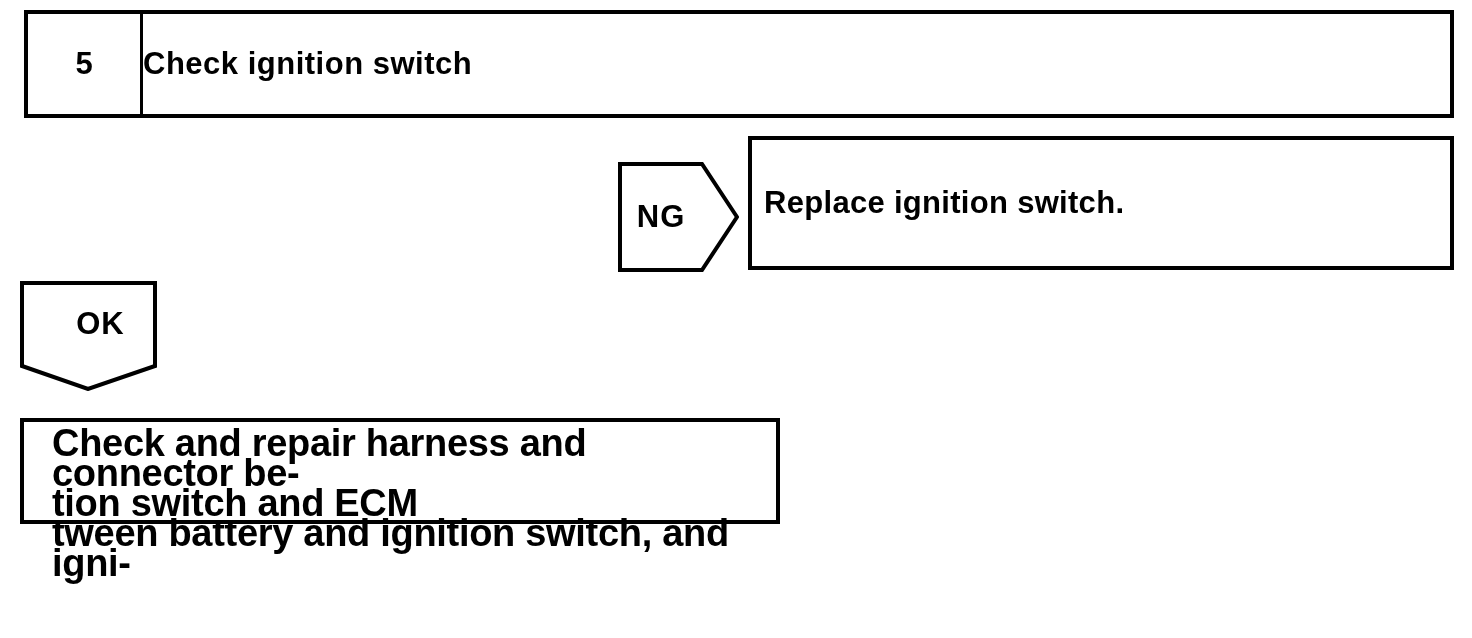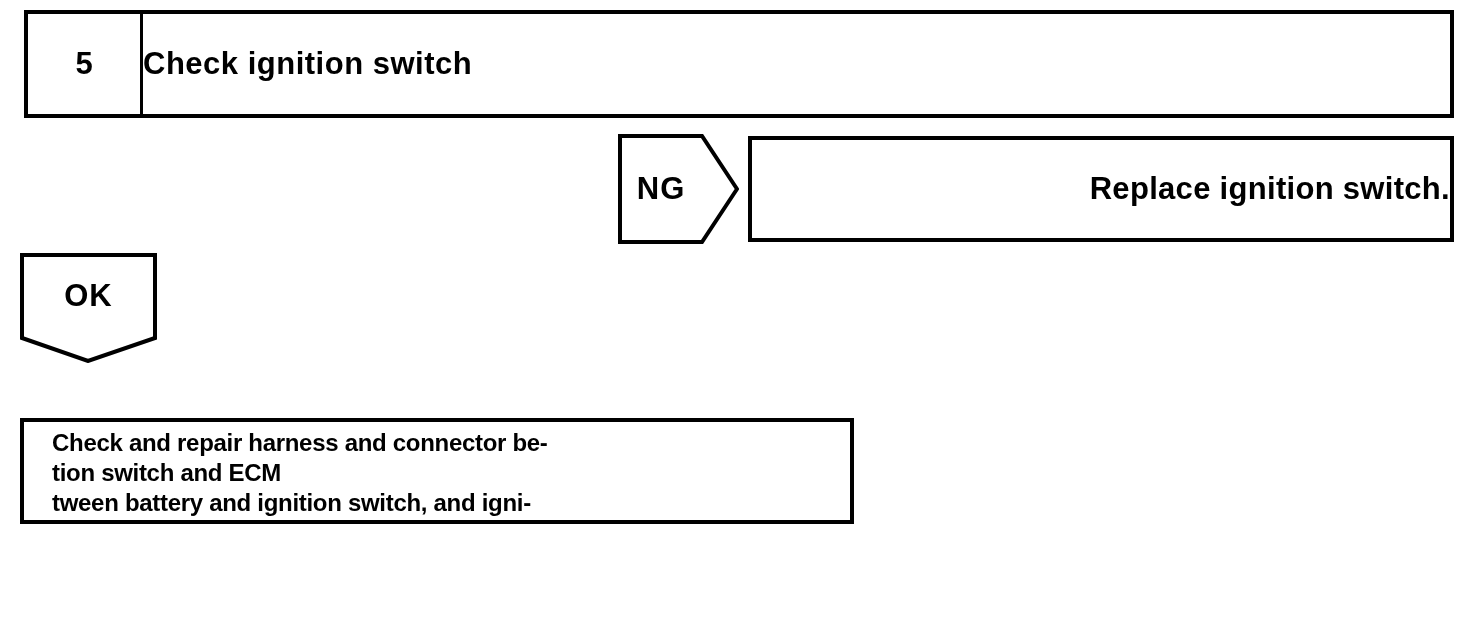--- a/index.html
+++ b/index.html
@@ -43,20 +43,21 @@
   .step-label {
     flex: 1;
     display: flex;
     align-items: center;
     font-size: 31px;
     letter-spacing: 0.5px;
   }
   
   .connector {
     position: absolute;
+    margin-top: 28px;
   }
   .connector svg {
     display: block;
   }
   .connector-label {
     position: absolute;
     font-size: 31px;
     letter-spacing: 1px;
     display: flex;
     align-items: center;
@@ -78,41 +79,41 @@
     left: 20px;
     top: 253px;
     width: 137px;
     height: 110px;
   }
   .ok-connector .connector-label {
     left: 0;
     top: 0;
     width: 137px;
     height: 86px;
+    padding-left: 12px;
   }
   
   .ng-result {
     left: 748px;
     top: 136px;
     width: 706px;
-    height: 106px;
+    height: 134px;
     display: flex;
     align-items: center;
     padding-left: 12px;
     font-size: 31px;
     letter-spacing: 0.3px;
-    justify-content: flex-end;
   }
   .ok-result {
     left: 20px;
     top: 418px;
-    width: 834px;
+    width: 760px;
     height: 106px;
     padding: 6px 4px 0 28px;
-    font-size: 24px;
+    font-size: 38px;
     line-height: 30px;
     letter-spacing: -0.3px;
   }
   .ok-result .line {
     display: block;
   }
 </style>
 </head>
 <body>
 

